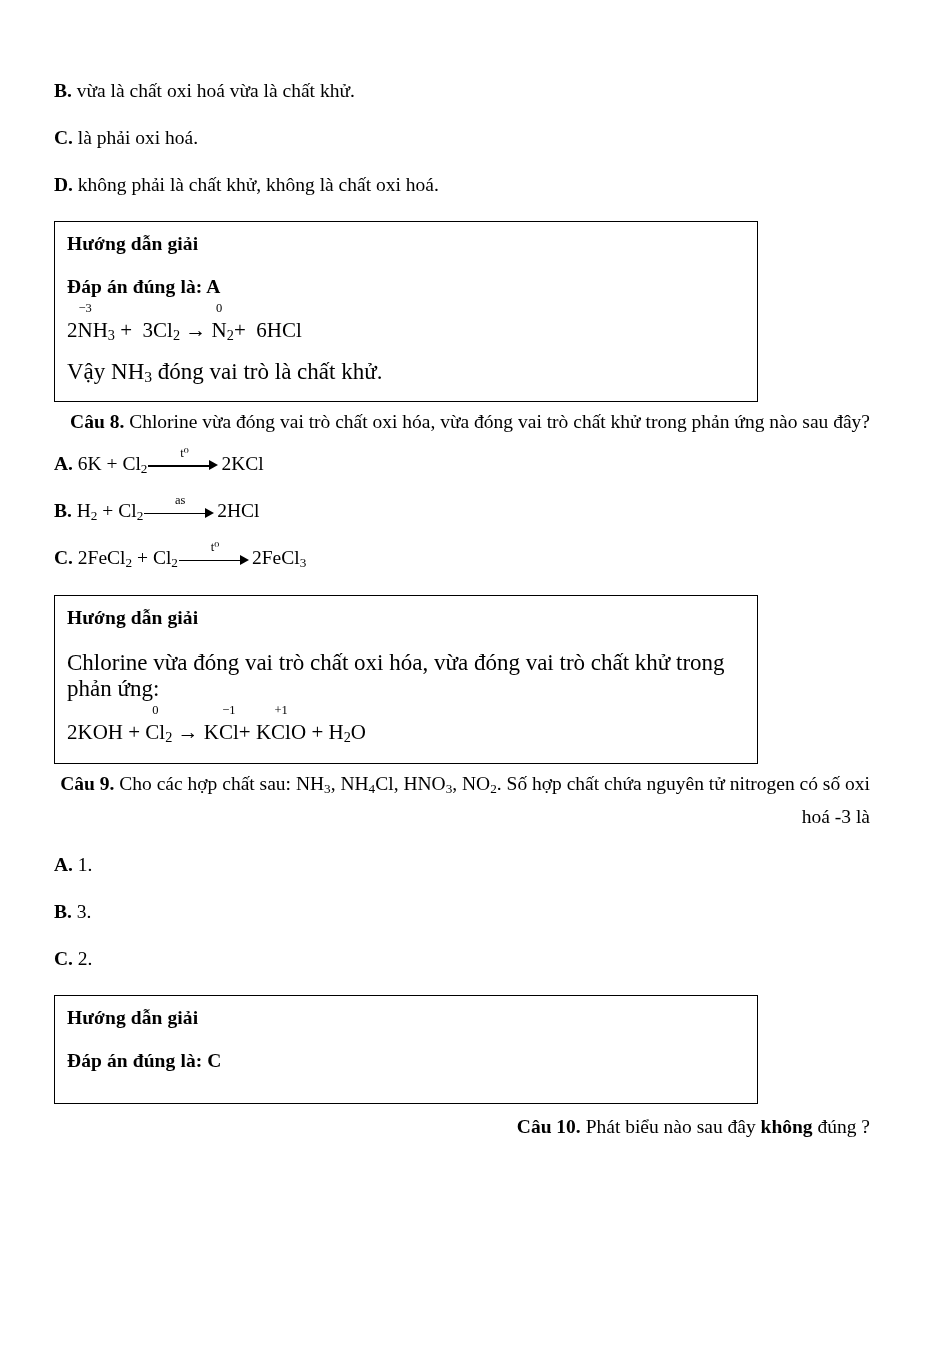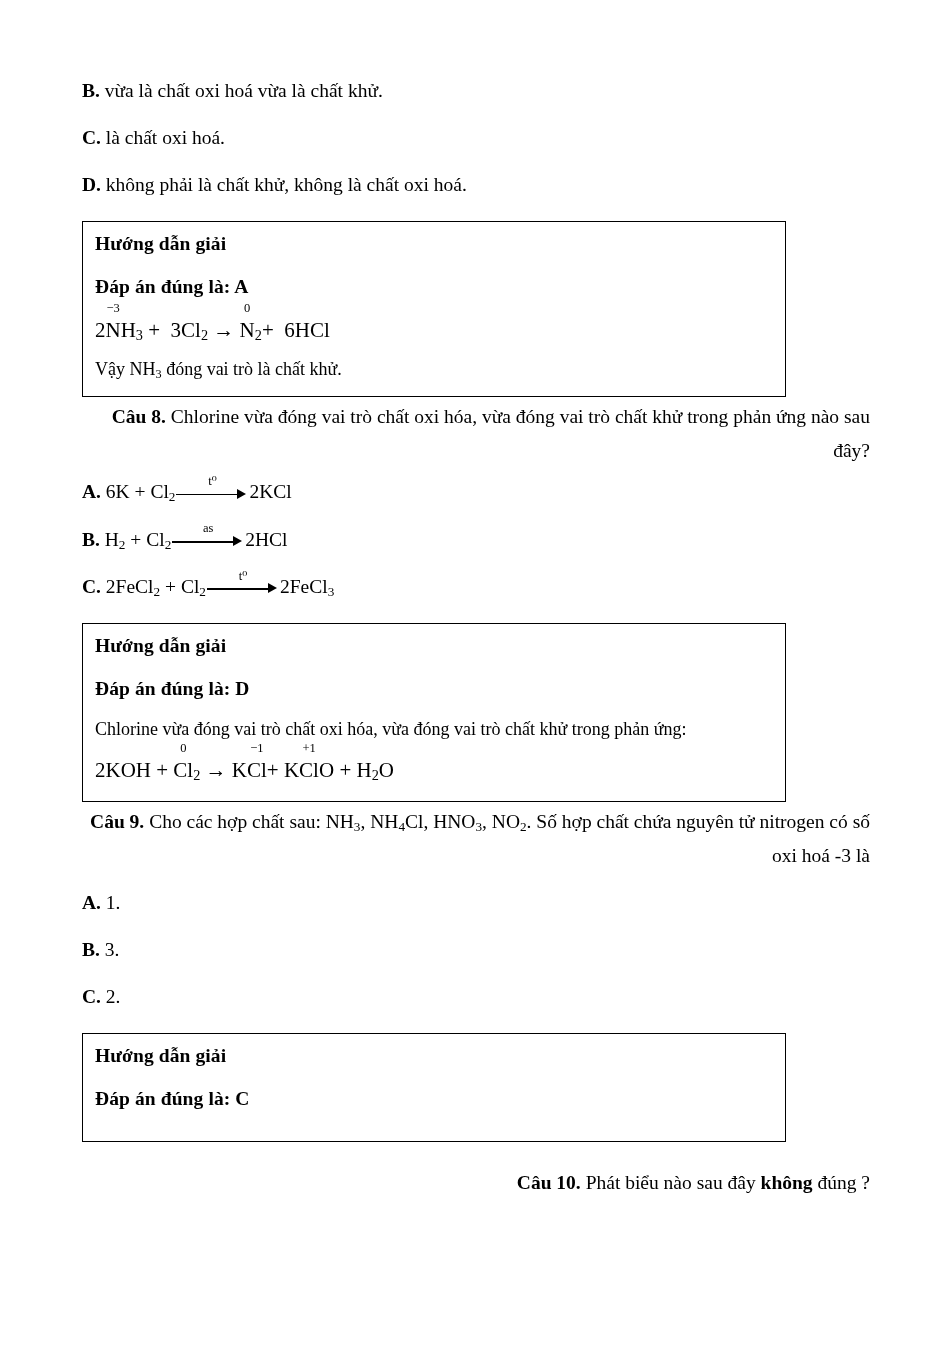--- a/index.html
+++ b/index.html
@@ -16,21 +16,21 @@
     position: relative;
     overflow: hidden;
   }
   .page {
     position: absolute;
     left: 0;
     top: 0;
     width: 952px;
     height: 1346px;
     box-sizing: border-box;
-    padding: 80px 82px 0 82px;
+    padding: 80px 82px 0 54px;
   }
   .opt-line {
     font-size: 19.5px;
     margin: 0 0 25px 0;
   }
   .bold { font-weight: bold; }
   .q-line {
     font-size: 19.5px;
     line-height: 1.72;
     margin: 0 0 7px 0;
@@ -49,21 +49,21 @@
     margin: 0 0 21px 0;
     letter-spacing: 0.1px;
   }
   .box-ans {
     font-weight: bold;
     font-size: 19.5px;
     margin: 0 0 19px 0;
     letter-spacing: 0.1px;
   }
   .box-text {
-    font-size: 18px;
+    font-size: 23px;
     margin: 0 0 17px 0;
   }
   .box-text.last { margin-bottom: 4px; }
   .eq {
     font-size: 21px;
     margin: 0 0 16px 0;
     white-space: nowrap;
     line-height: 1.25;
   }
   sub {
@@ -128,21 +128,21 @@
 <body>
 
 <div class="page">
 
   <div class="opt-line">
     <span class="bold">B.</span>
     <span>vừa là chất oxi hoá vừa là chất khử.</span>
   </div>
   <div class="opt-line">
     <span class="bold">C.</span>
-    <span>là chất oxi hoá.</span>
+    <span>là phải oxi hoá.</span>
   </div>
   <div class="opt-line">
     <span class="bold">D.</span>
     <span>không phải là chất khử, không là chất oxi hoá.</span>
   </div>
 
   <div class="box">
     <div class="box-head">Hướng dẫn giải</div>
     <div class="box-ans">Đáp án đúng là: A</div>
     <div class="eq">
@@ -169,21 +169,20 @@
   </div>
 
   <div class="opt-line">
     <span class="bold">C.</span>
     <span><span>2FeCl</span><sub>2</sub><span> + Cl</span><sub>2</sub><span class="rxn-arrow"><span class="cond">t⁰</span><span class="bar"></span><span class="head"></span></span><span>2FeCl</span><sub>3</sub></span>
   </div>
 
 
   <div class="box">
     <div class="box-head">Hướng dẫn giải</div>
-    <div class="box-ans">Đáp án đúng là: D</div>
     <div class="box-text">Chlorine vừa đóng vai trò chất oxi hóa, vừa đóng vai trò chất khử trong phản ứng:</div>
     <div class="eq" style="margin-bottom:6px;">
       <span>2KOH +</span>&nbsp;<span class="ox"><span class="ox-num">0</span><span>Cl</span></span><sub>2</sub>&nbsp;<span>→</span>&nbsp;<span>K</span><span class="ox"><span class="ox-num">−1</span><span>Cl</span></span><span>+</span>&nbsp;<span>K</span><span class="ox"><span class="ox-num">+1</span><span>Cl</span></span><span>O</span>&nbsp;<span>+</span>&nbsp;<span>H</span><sub>2</sub><span>O</span>
     </div>
   </div>
 
   <div class="q-line" style="margin-bottom:20px;">
     <span class="bold">Câu 9.</span>
     <span><span>Cho các hợp chất sau: NH</span><sub>3</sub><span>, NH</span><sub>4</sub><span>Cl, HNO</span><sub>3</sub><span>, NO</span><sub>2</sub><span>. Số hợp chất chứa nguyên tử nitrogen có số oxi hoá -3 là</span></span>
   </div>
@@ -199,18 +198,18 @@
   <div class="opt-line">
     <span class="bold">C.</span>
     <span>2.</span>
   </div>
 
   <div class="box">
     <div class="box-head">Hướng dẫn giải</div>
     <div class="box-ans">Đáp án đúng là: C</div>
   </div>
 
-  <div class="q-line" style="margin-top:24px;">
+  <div class="q-line" style="margin-top:6px;">
     <span class="bold">Câu 10.</span>
     <span><span>Phát biểu nào sau đây </span><span class="bold">không</span><span> đúng ?</span></span>
   </div>
 
 </div>
 
 </body></html>

